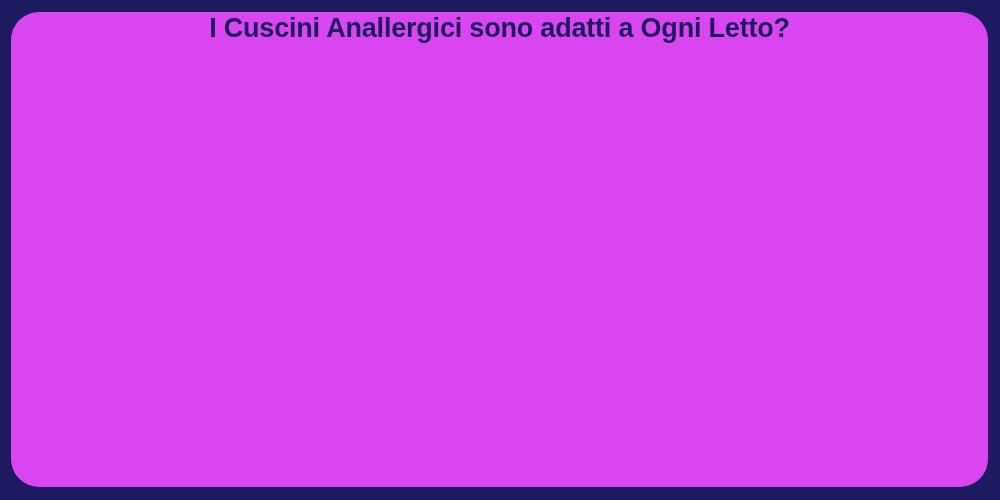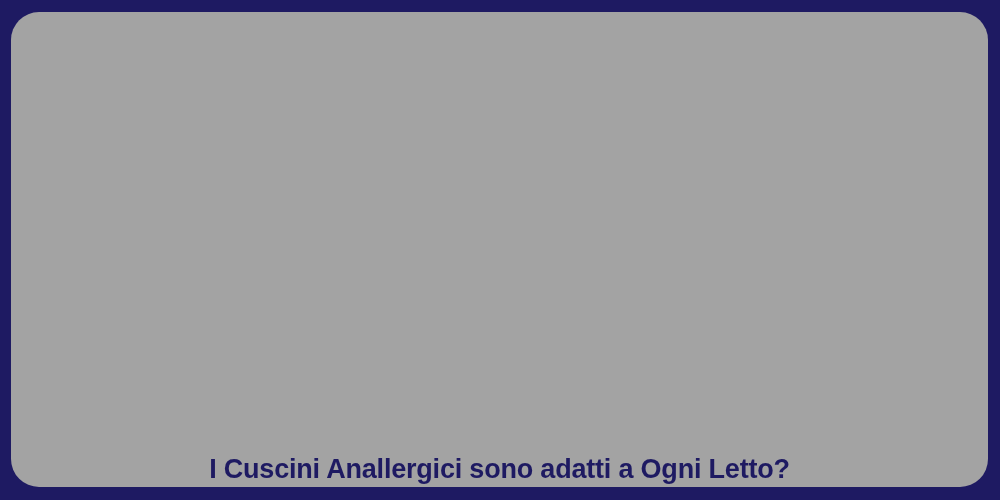--- a/index.html
+++ b/index.html
@@ -21,25 +21,25 @@
     height: 500px;
     background: #1E1A62;            
     box-sizing: border-box;
     padding: 12px 12px 13px 11px;   
   }
 
   .card {
     position: relative;
     width: 100%;
     height: 100%;
-    background: #a3a3a3;            
+    background: #d946ef;            
     border-radius: 28px;
     box-sizing: border-box;
     display: flex;
-    align-items: flex-end;
+    align-items: flex-start;
     justify-content: center;
     overflow: hidden;
   }
 
   .card-body {
     width: 100%;
     padding: 0 40px;
     box-sizing: border-box;
     display: flex;
     align-items: center;

